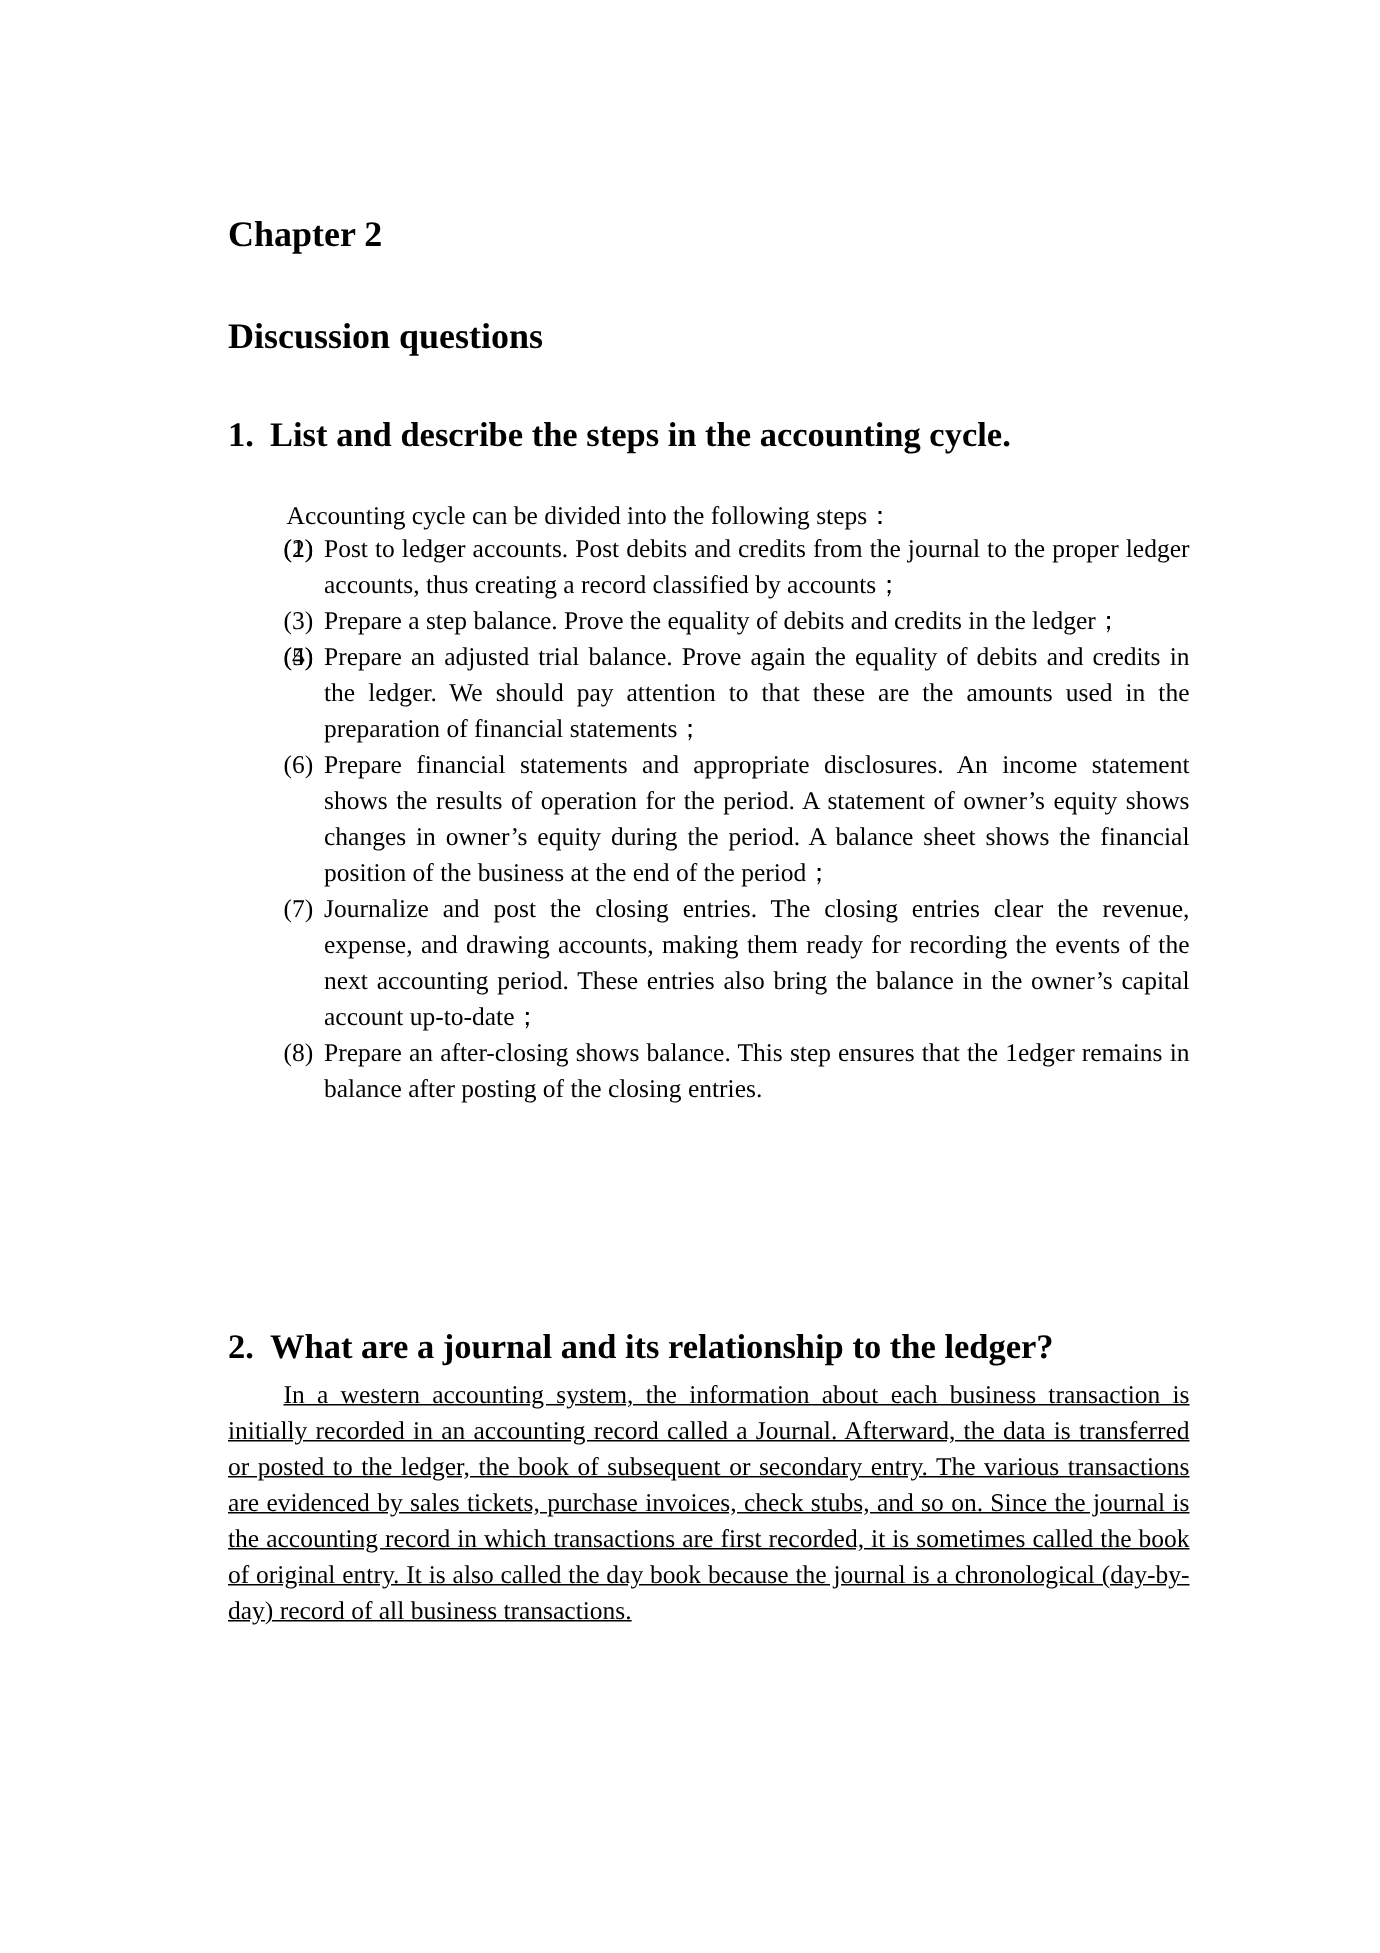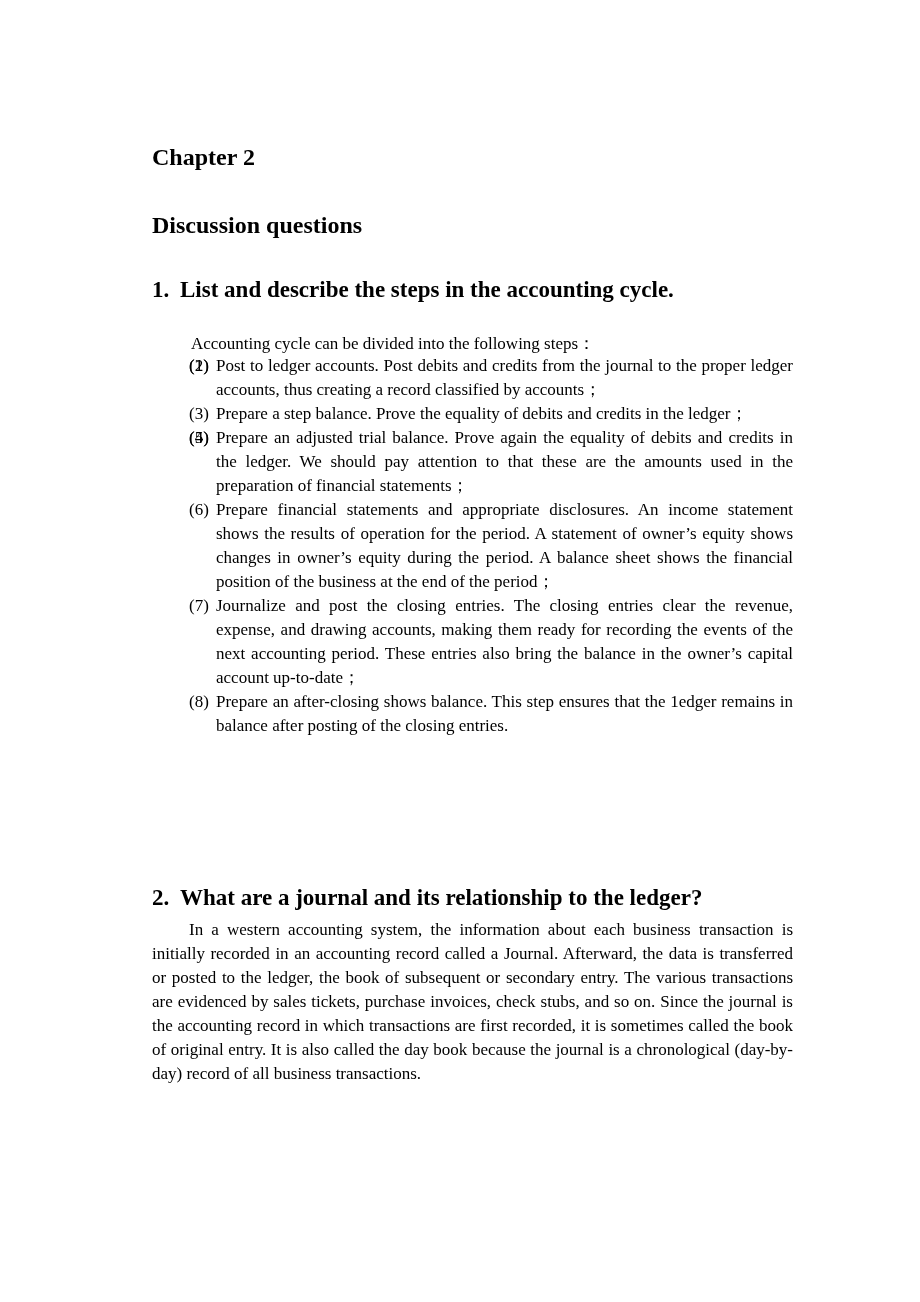--- a/index.html
+++ b/index.html
@@ -14,21 +14,21 @@
               line-height: 24px; white-space: nowrap; }
   .question .qnum { display: inline-block; width: 28px; }
   .q1 { top: 278px; }
   .q2 { top: 866px; margin-top: 20px; }
   .intro { position: absolute; left: 177px; top: 330px; font-size: 17px; line-height: 24px; margin: 2px; text-align: right; }
   .steps { position: absolute; left: 177px; top: 354px; width: 604px; margin: 0; padding: 0; list-style: none; }
   .step { position: relative; padding-left: 27px; font-size: 17px; line-height: 24px;
           text-align: justify; text-align-last: left; }
   .step .num { position: absolute; left: 0; top: 0; }
   .answer2 { position: absolute; left: 140px; top: 918px; width: 641px; margin: 0;
-             font-size: 17px; line-height: 24px; text-align: justify; text-indent: 37px; }
+             font-size: 17px; line-height: 24px; text-align: justify; text-indent: 37px; text-decoration: underline; }
 </style>
 </head>
 <body>
 
 <div class="page">
   <h1 class="chapter-title">Chapter 2</h1>
   <h2 class="section-title">Discussion questions</h2>
 
   <h3 class="question q1">
     <span class="qnum">1.</span><span>List and describe the steps in the accounting cycle.</span>

